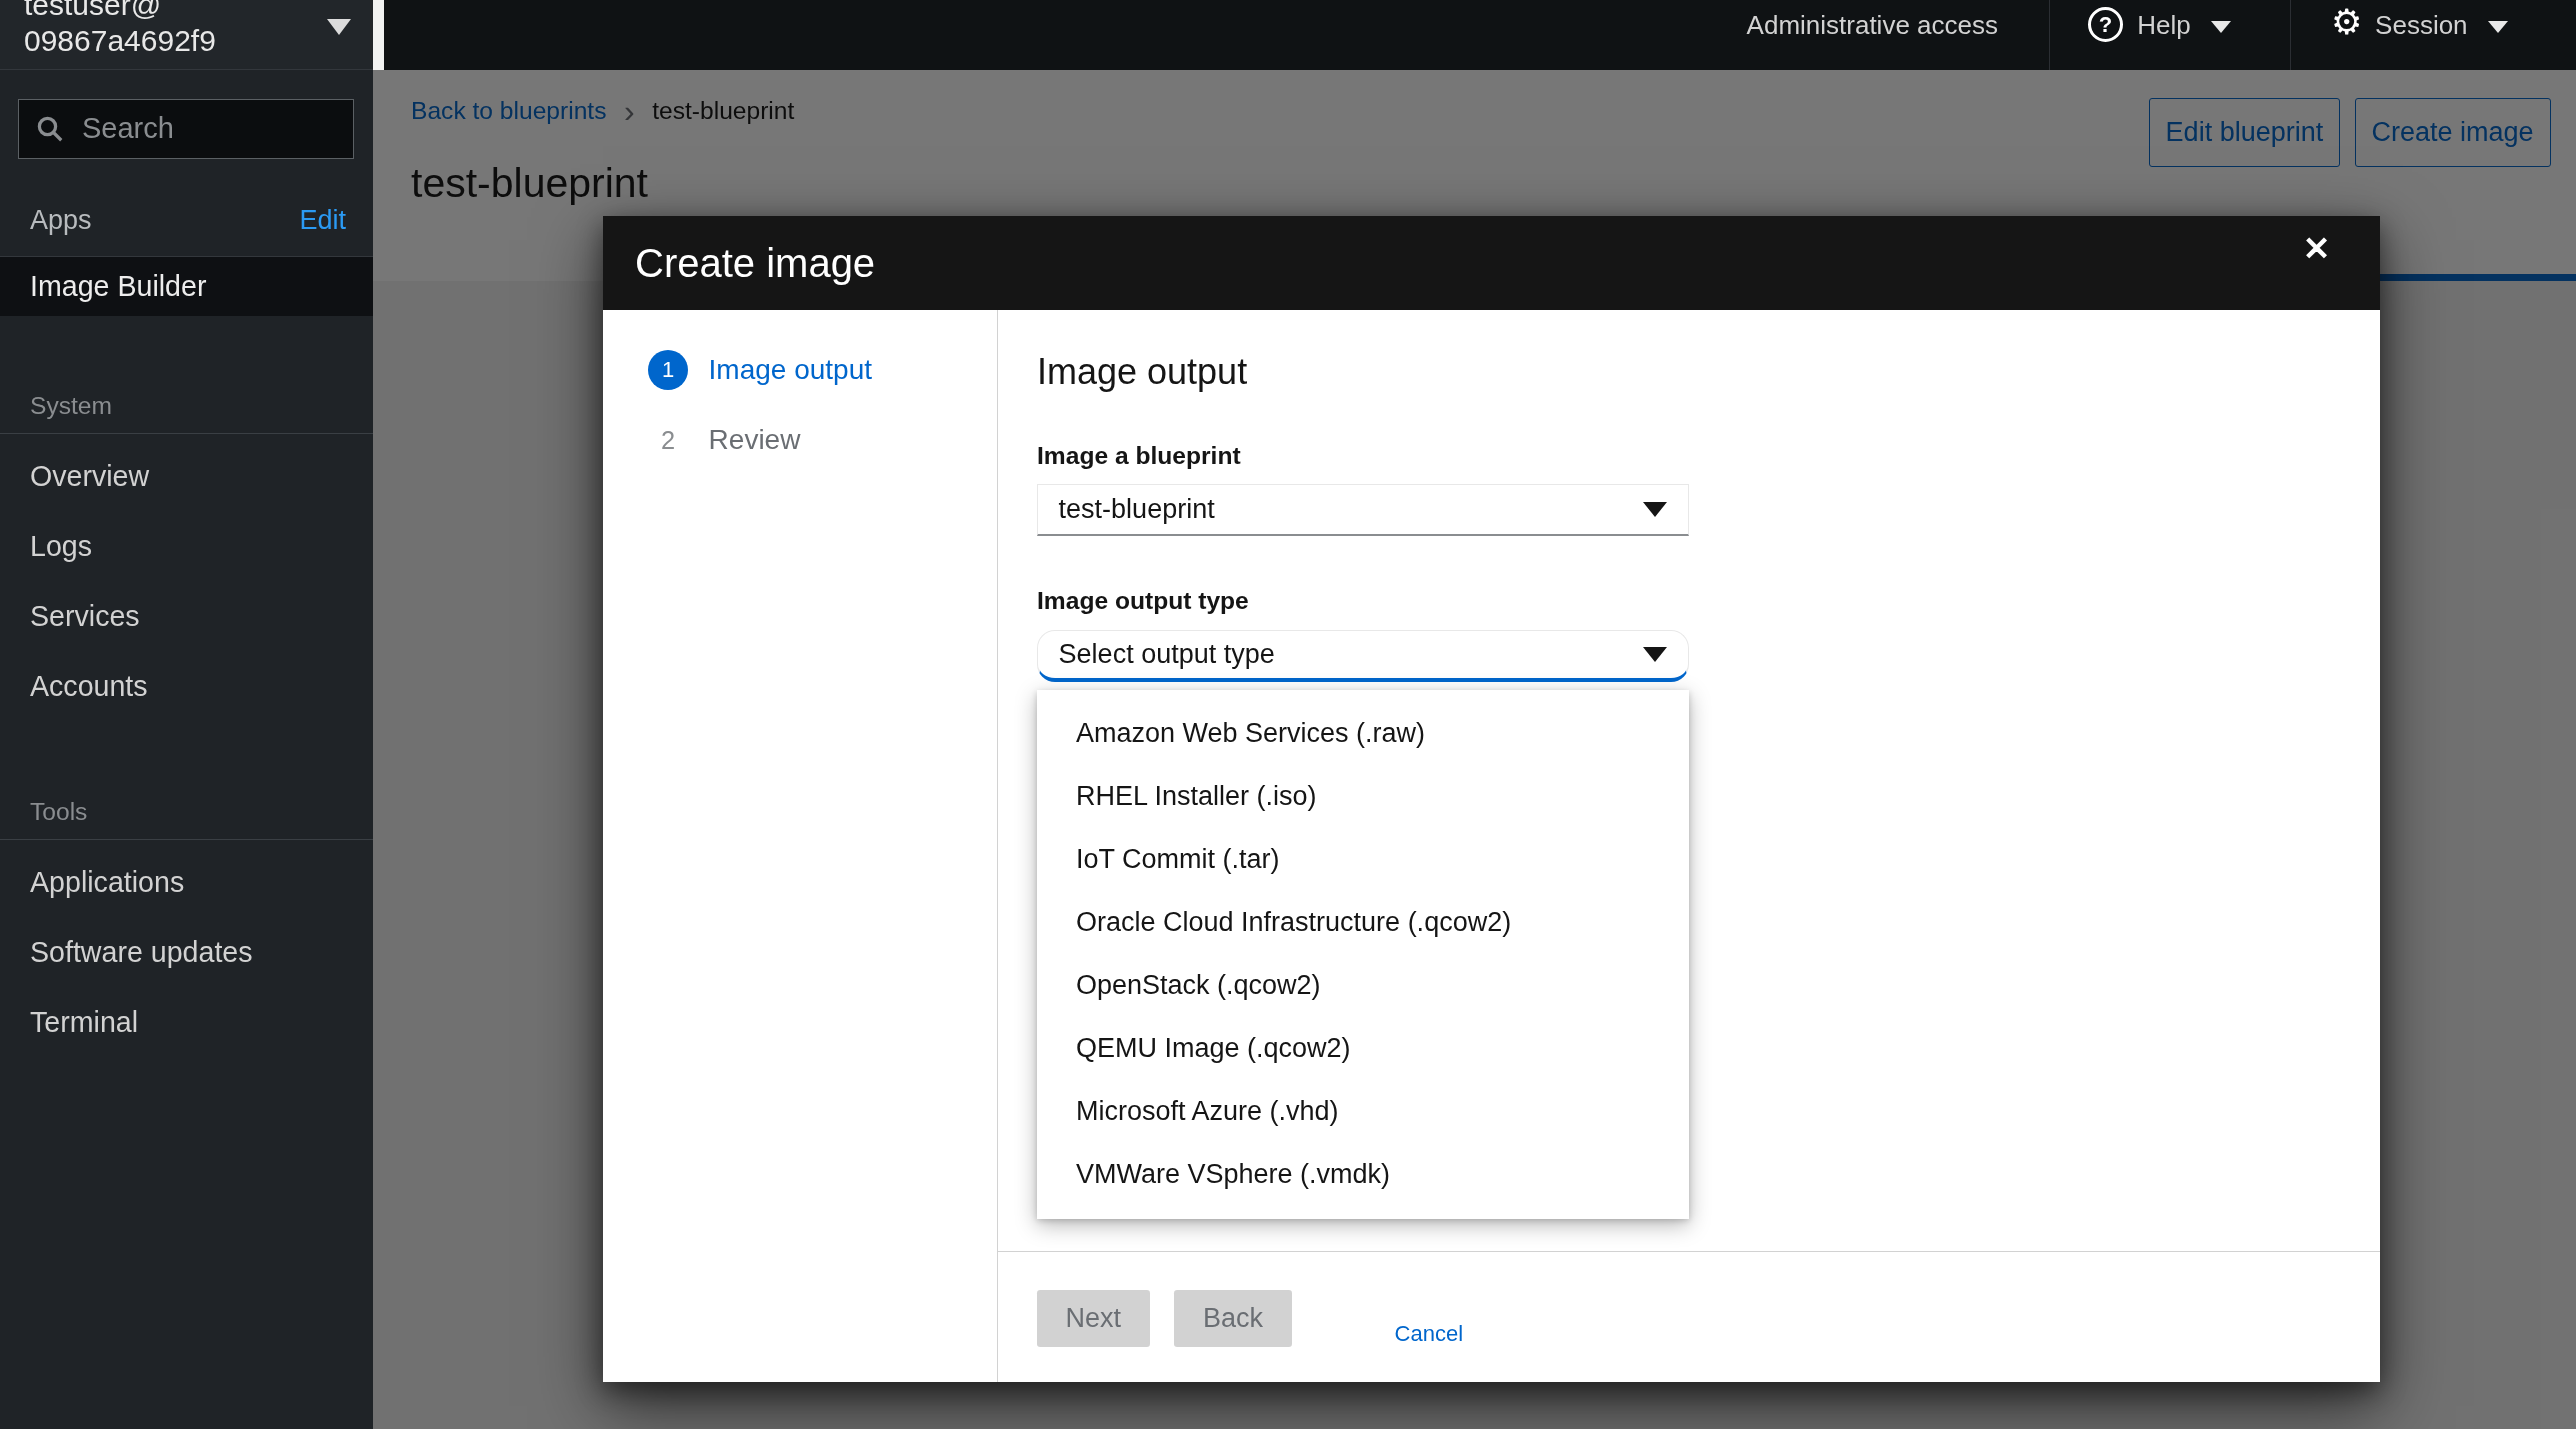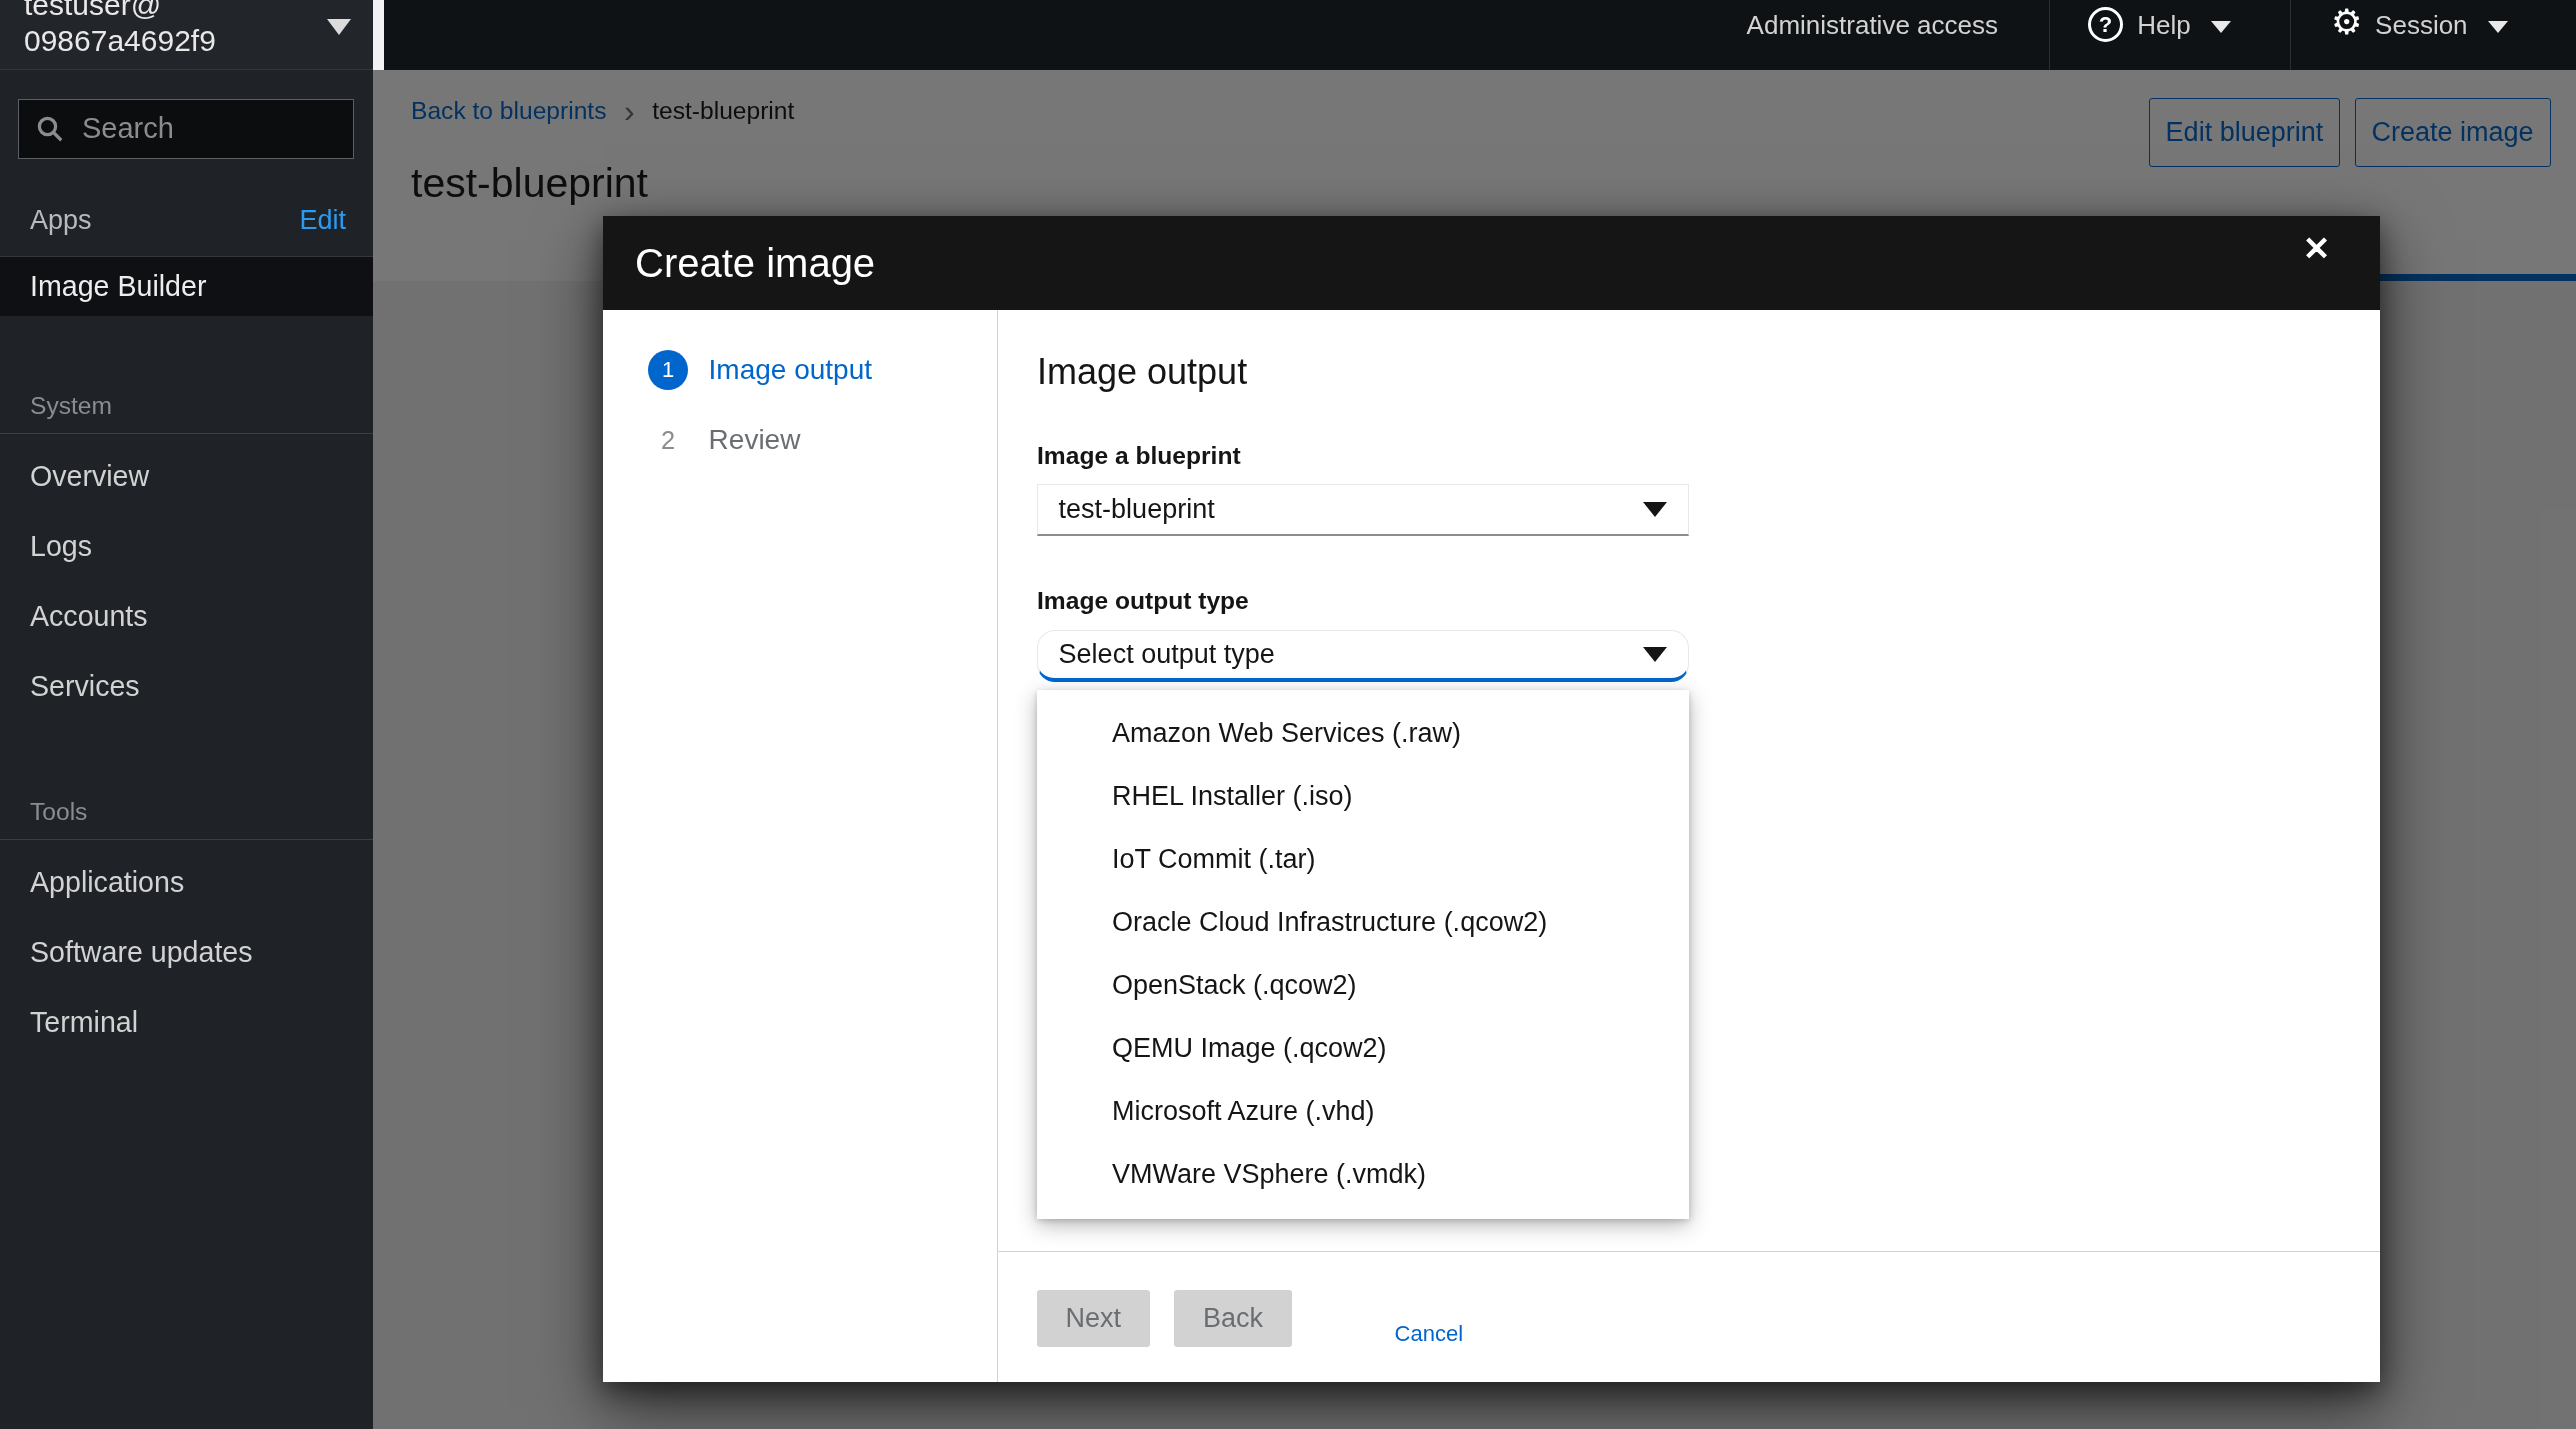--- a/index.html
+++ b/index.html
@@ -95,21 +95,21 @@
   .form-group-2 { margin-top:51px; }
   .select { width:652px; height:52px; background:#fff; border:1.6px solid #e8e8e8;
             border-bottom:2.4px solid #8a8d90; display:flex; align-items:center;
             padding:0 20.6px; font-size:27px; color:#151515; cursor:pointer; }
   .select.open { border-bottom:4px solid #0066cc;border-radius:18px; }
   .sel-caret { margin-left:auto; width:0; height:0; border-left:12px solid transparent;
                border-right:12px solid transparent; border-top:15px solid #151515; }
   .menu { width:652px; margin-top:8px; background:#fff; padding:12.7px 0;
           box-shadow:0 6.3px 20.6px rgba(3,3,3,0.28), 0 1.6px 6.3px rgba(3,3,3,0.18); }
   .menu-item { height:63px; display:flex; align-items:center; padding:0 39px;
-               font-size:27px; color:#151515; cursor:pointer;margin-left:36px; }
+               font-size:27px; color:#151515; cursor:pointer; }
   .wizard-footer { flex:0 0 131px; border-top:0.8px solid #d2d2d2; padding:38px 0 0 39px;
                    display:flex; align-items:flex-start; }
   .btn-disabled { height:57px; padding:0 28.6px; background:#d2d2d2; border:none; border-radius:3.2px;
                   color:#6a6e73; font-size:27px; font-family:"Liberation Sans", sans-serif; cursor:default; }
   .btn-disabled + .btn-disabled { margin-left:24.6px; }
   .btn-cancel { margin-left:103px; background:none; border:none; color:#0066cc; font-size:22px;
                 font-family:"Liberation Sans", sans-serif; cursor:pointer; align-self:center; margin-top:-4.8px; }
 </style>
 </head>
 <body>
@@ -141,22 +141,22 @@
     <nav>
       <div class="nav-group-top">
         <div class="nav-item selected">Image Builder</div>
       </div>
 
       <div class="nav-section">
         <div class="section-title">System</div>
         <div class="section-items">
           <div class="nav-item">Overview</div>
           <div class="nav-item">Logs</div>
+          <div class="nav-item">Services</div>
           <div class="nav-item">Accounts</div>
-          <div class="nav-item">Services</div>
         </div>
       </div>
 
       <div class="nav-section">
         <div class="section-title">Tools</div>
         <div class="section-items">
           <div class="nav-item">Applications</div>
           <div class="nav-item">Software updates</div>
           <div class="nav-item">Terminal</div>
         </div>

